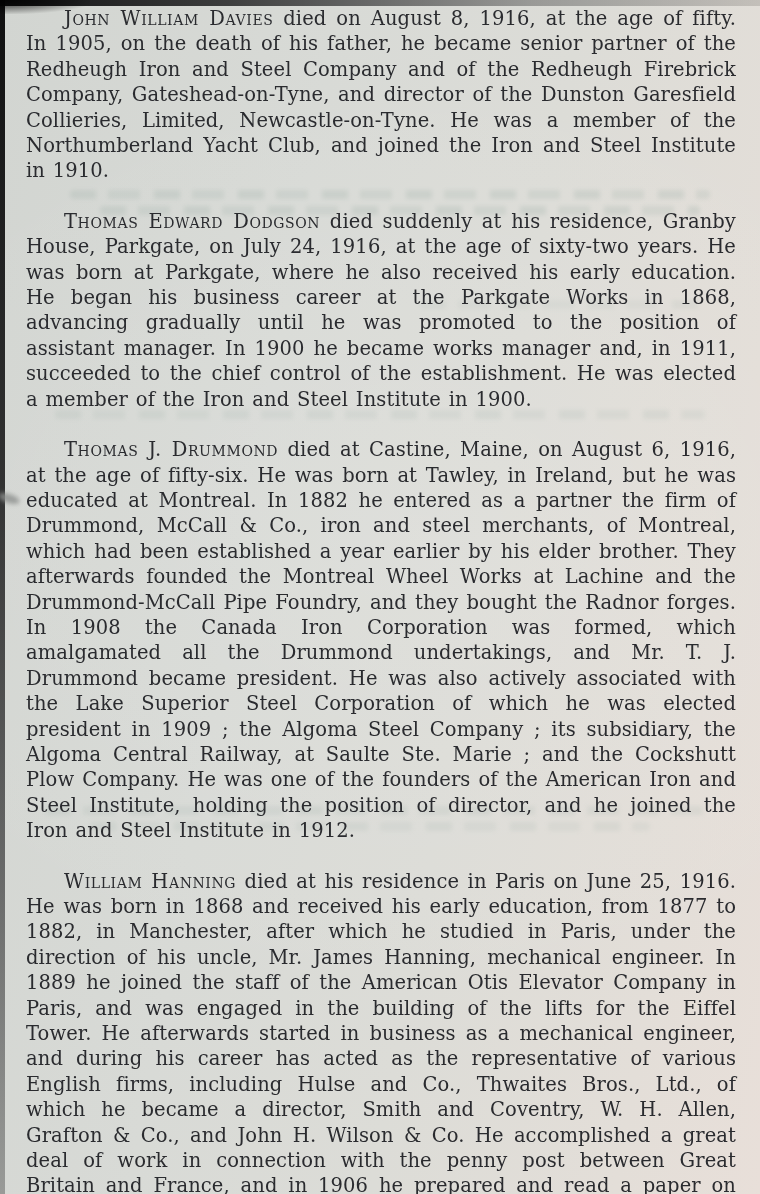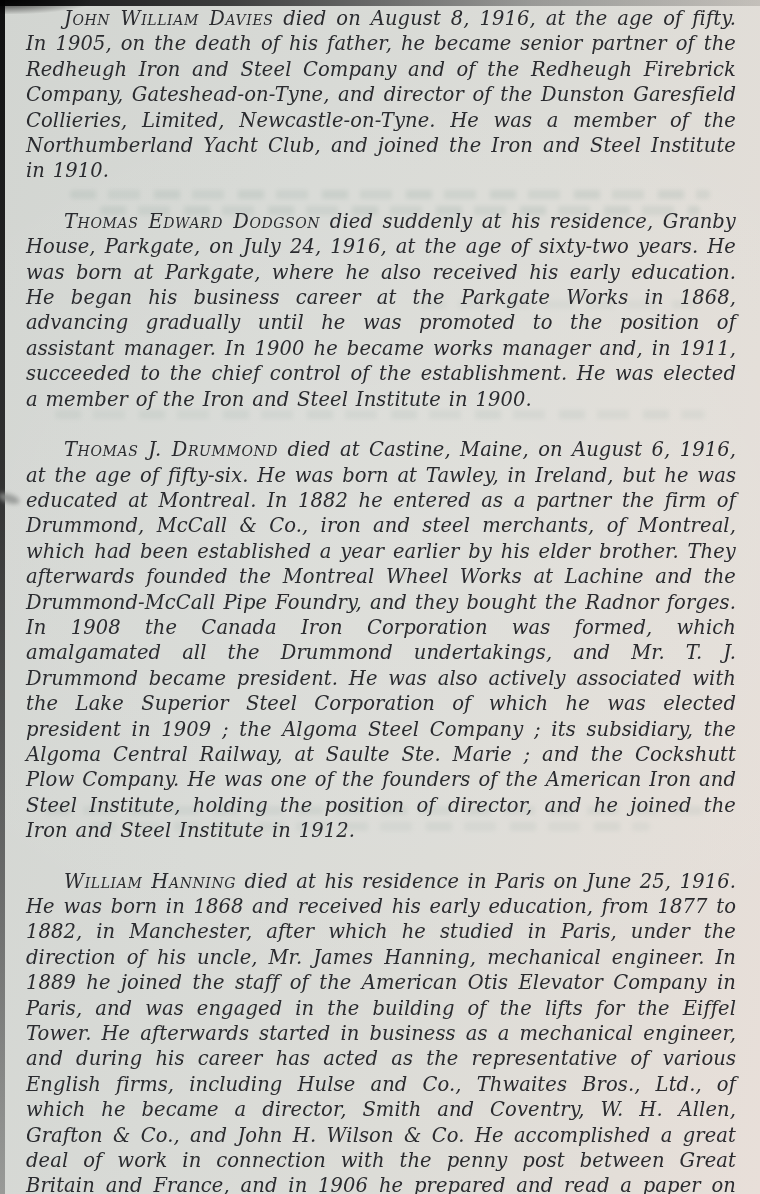--- a/index.html
+++ b/index.html
@@ -10,21 +10,20 @@
   }
   .page {
     position: relative;
     width: 760px;
     height: 1194px;
     overflow: hidden;
     background:
       radial-gradient(ellipse 900px 700px at 55% 45%, rgba(255,255,255,0.10), rgba(0,0,0,0) 70%),
       linear-gradient(100deg, #d2d5d1 0%, #d8dad6 35%, #dcdcd7 60%, #e3ded8 85%, #e8dfd9 100%);
     color: #2a2b2f;
-    font-style: italic;
   }
   
   .edge-top {
     position: absolute; left: 0; top: 0; width: 100%; height: 6px;
     background: linear-gradient(90deg, rgba(5,5,6,0.95) 0%, rgba(10,10,12,0.75) 30%, rgba(30,30,32,0.35) 70%, rgba(60,55,50,0.18) 100%);
   }
   .edge-left {
     position: absolute; left: 0; top: 0; width: 5px; height: 100%;
     background: linear-gradient(180deg, rgba(5,5,6,0.95) 0%, rgba(8,8,9,0.8) 40%, rgba(20,20,22,0.55) 75%, rgba(40,40,40,0.35) 100%);
   }

